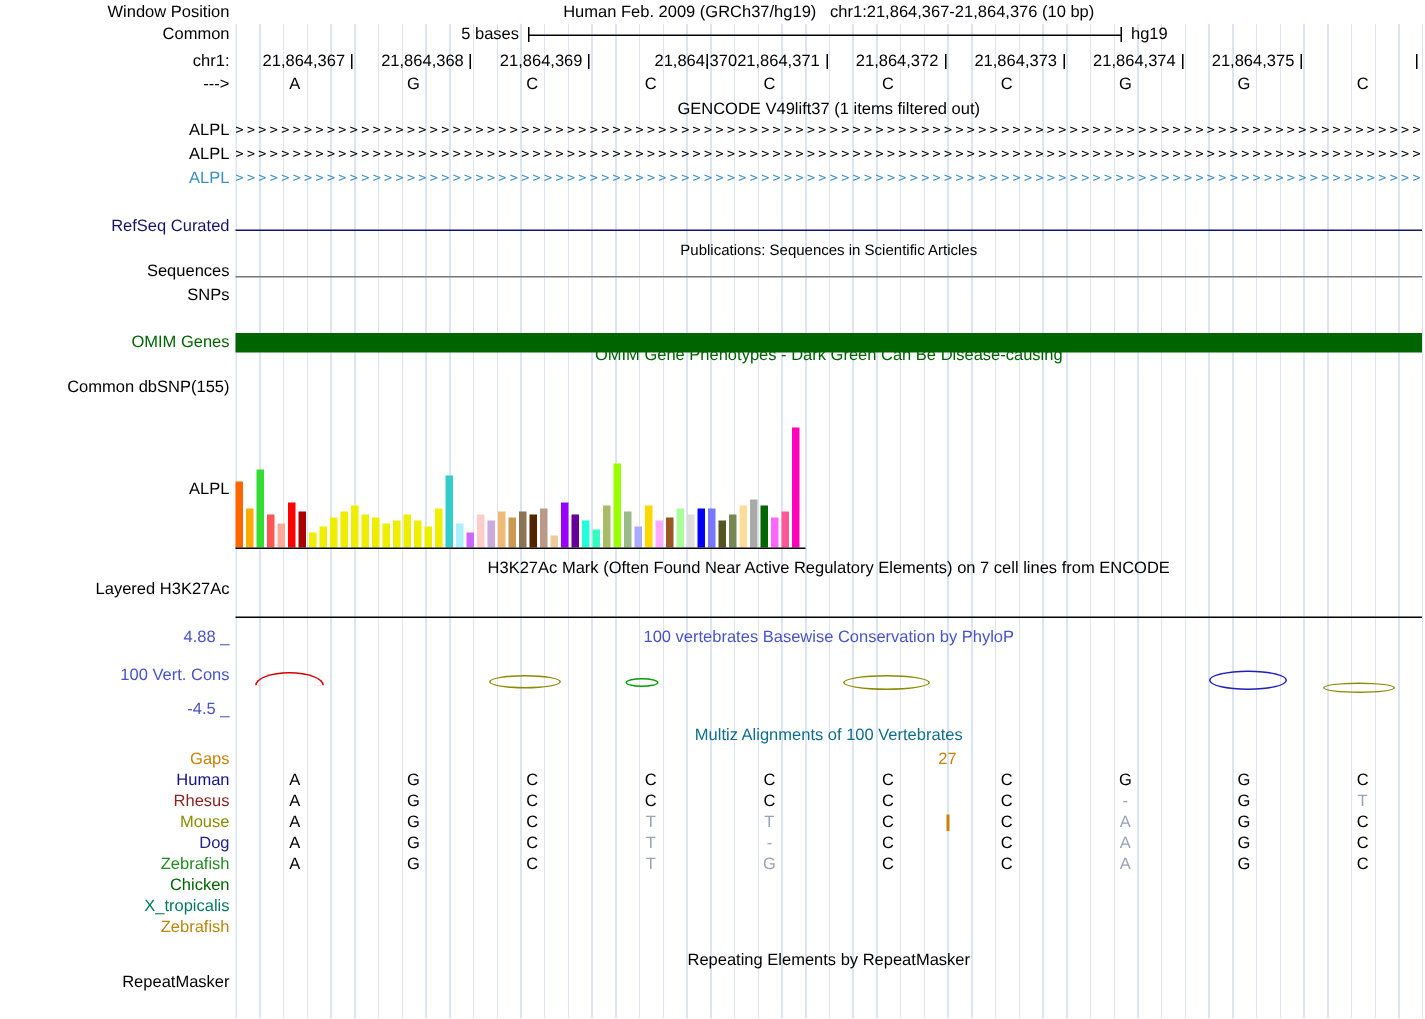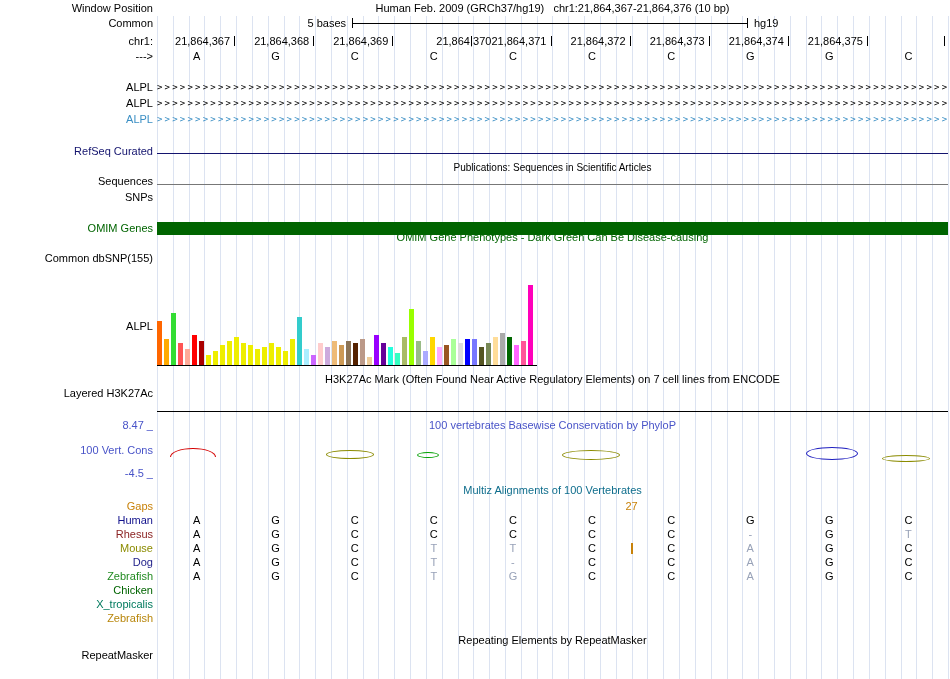--- a/index.html
+++ b/index.html
@@ -29,20 +29,21 @@
   <div class="lbl" style="top:17px">Common</div>
   <div class="abs" style="top:17px;left:248px;width:98px;text-align:right;line-height:13px">5 bases</div>
   <div class="abs" style="top:23px;left:352px;width:396px;height:1px;background:#000"></div>
   <div class="abs" style="top:18px;left:352px;width:1px;height:10px;background:#000"></div>
   <div class="abs" style="top:18px;left:747px;width:1px;height:10px;background:#000"></div>
   <div class="abs" style="top:17px;left:754px;line-height:13px">hg19</div>
 
   <div class="lbl" style="top:35px">chr1:</div>
   <div class="lbl" style="top:50px">---&gt;</div>
 
+  <div class="ttl" style="top:67px">GENCODE V49lift37 (1 items filtered out)</div>
 
   <div class="lbl" style="top: 145px; color: rgb(20, 20, 110);">RefSeq Curated</div>
   <div class="hline" style="top: 153px; left: 157px; width: 791px; background: rgb(20, 20, 110);"></div>
 
   <div class="ttl" style="top:161px;font-size:10px">Publications: Sequences in Scientific Articles</div>
   <div class="lbl" style="top:175px">Sequences</div>
   <div class="hline" style="top:184px;left:157px;width:791px;background:#777"></div>
 
   <div class="lbl" style="top:191px">SNPs</div>
 
@@ -51,21 +52,21 @@
   <div class="abs" style="top: 222px; left: 157px; width: 791px; height: 13px; background: rgb(0, 100, 0);"></div>
 
   <div class="lbl" style="top:252px">Common dbSNP(155)</div>
 
   <div class="lbl" style="top:320px">ALPL</div>
 
   <div class="ttl" style="top:373px">H3K27Ac Mark (Often Found Near Active Regulatory Elements) on 7 cell lines from ENCODE</div>
   <div class="lbl" style="top:387px">Layered H3K27Ac</div>
   <div class="hline" style="top:411px;left:157px;width:791px"></div>
 
-  <div class="lbl" style="top: 419px; color: rgb(72, 83, 200);">8.47 _</div>
+  <div class="lbl" style="top: 419px; color: rgb(72, 83, 200);">4.88 _</div>
   <div class="ttl" style="top: 419px; color: rgb(72, 83, 200);">100 vertebrates Basewise Conservation by PhyloP</div>
   <div class="lbl" style="top: 444px; color: rgb(72, 83, 200);">100 Vert. Cons</div>
   <div class="lbl" style="top: 467px; color: rgb(72, 83, 200);">-4.5 _</div>
 
   <div class="ttl" style="top: 484px; color: rgb(14, 109, 140);">Multiz Alignments of 100 Vertebrates</div>
 
   <div class="ttl" style="top:634px">Repeating Elements by RepeatMasker</div>
   <div class="lbl" style="top:649px">RepeatMasker</div>
 
 <div style="position: absolute; height: 13px; line-height: 13px; left: 110.1px; top: 35px; width: 120px; text-align: right;">21,864,367</div>

